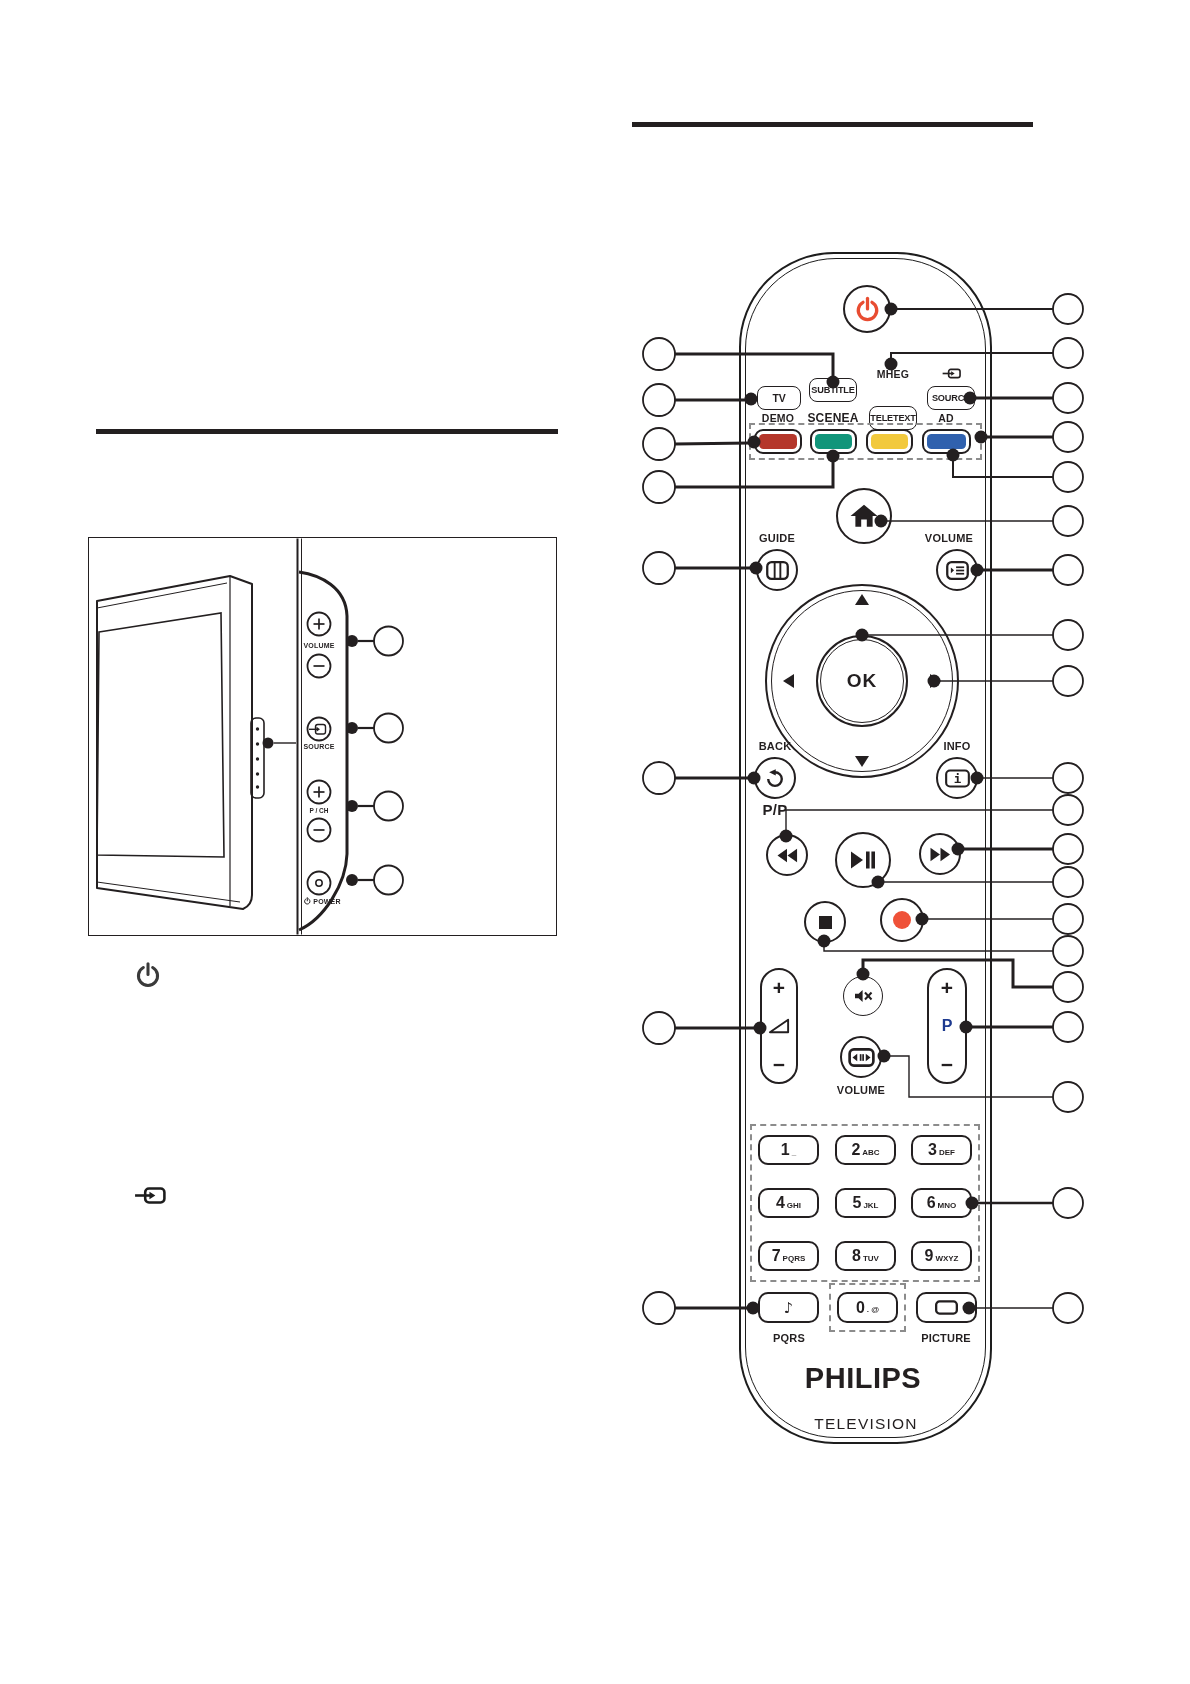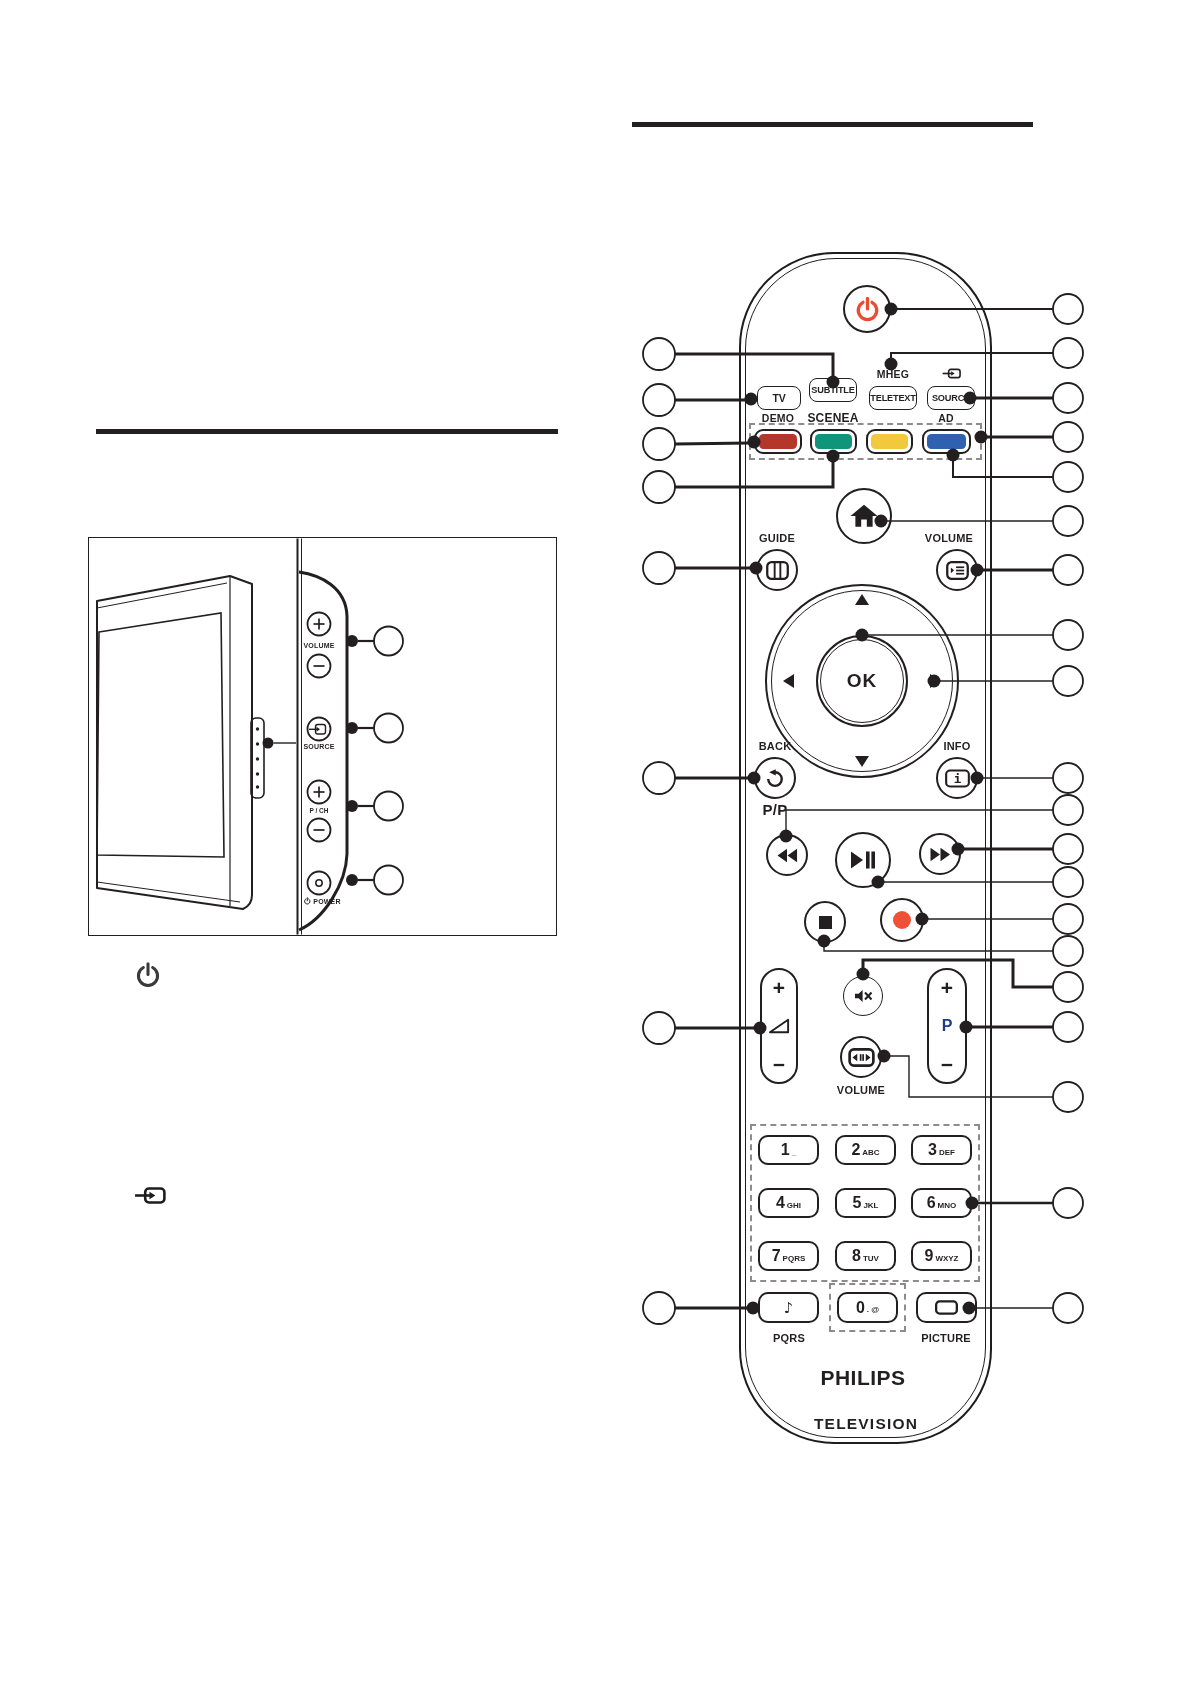--- a/index.html
+++ b/index.html
@@ -37,22 +37,22 @@
   .tri-left{border-top:7px solid transparent;border-bottom:7px solid transparent;border-right:11px solid var(--ink);}
   .tri-right{border-top:7px solid transparent;border-bottom:7px solid transparent;border-left:11px solid var(--ink);}
   #overlay{position:absolute;left:0;top:0;pointer-events:none;}
   .ln{stroke:var(--ink);fill:none;}
   .w14{stroke-width:1.4px;} .w2{stroke-width:2px;} .w22{stroke-width:2.2px;} .w24{stroke-width:2.4px;} .w3{stroke-width:3px;}
   .dot{fill:var(--ink);stroke:none;}
   .co{fill:#fff;stroke:var(--ink);stroke-width:1.8px;}
   .ic{display:block;}
   .stopsq{width:13px;height:13px;background:var(--ink);}
   .recdot{width:18px;height:18px;border-radius:50%;background:var(--record_red);}
-  .brand{position:absolute;transform:translate(-50%,-50%);font-weight:800;letter-spacing:0.5px;font-size:21px;}
-  .caption{position:absolute;transform:translate(-50%,-50%);font-weight:700;letter-spacing:1.2px;font-size:15.5px;}
+  .brand{position:absolute;transform:translate(-50%,-50%);font-weight:800;letter-spacing:0.5px;font-size:29px;}
+  .caption{position:absolute;transform:translate(-50%,-50%);font-weight:400;letter-spacing:1.2px;font-size:15.5px;}
   .panel-lbl{font-size:7px;font-weight:700;letter-spacing:0.2px;}
 </style>
 </head>
 <body>
 
 <div id="page">
 
   <div class="rule" style="left:632px;top:122px;width:401px;height:5px;"></div>
   <div class="rule" style="left:96px;top:429px;width:462px;height:5px;"></div>
 
@@ -103,21 +103,21 @@
     <rect x="10.5" y="2" width="18" height="13" rx="3.5" fill="none" stroke="currentColor" stroke-width="2.6"></rect>
     <line x1="1" y1="8.5" x2="15.5" y2="8.5" stroke="currentColor" stroke-width="2.6"></line>
     <polygon points="14.5,5 20,8.5 14.5,12" fill="currentColor"></polygon>
   </svg>
   <div class="btn rrect" style="left:757px;top:386px;width:44px;height:24px;border-width:1.8px;">
     <span class="keytxt" style="font-size:10.5px">TV</span>
     </div>
   <div class="btn rrect" style="left:809px;top:378px;width:48px;height:24px;border-width:1.8px;">
     <span class="keytxt">SUBTITLE</span>
     </div>
-  <div class="btn rrect" style="left:869px;top:386px;width:48px;height:24px;border-width:1.8px;">
+  <div class="btn rrect" style="left:869px;top:406px;width:48px;height:24px;border-width:1.8px;">
     <span class="keytxt">TELETEXT</span>
     </div>
   <div class="btn rrect" style="left:927px;top:386px;width:48px;height:24px;border-width:1.8px;">
     <span class="keytxt">SOURCE</span>
     </div>
 
   <div class="lbl small-cap" style="left:778px;top:418px;font-size:10.5px;">
       <span>DEMO</span>
     </div>
   <div class="lbl small-cap" style="left:833px;top:418px;font-size:12px;">

